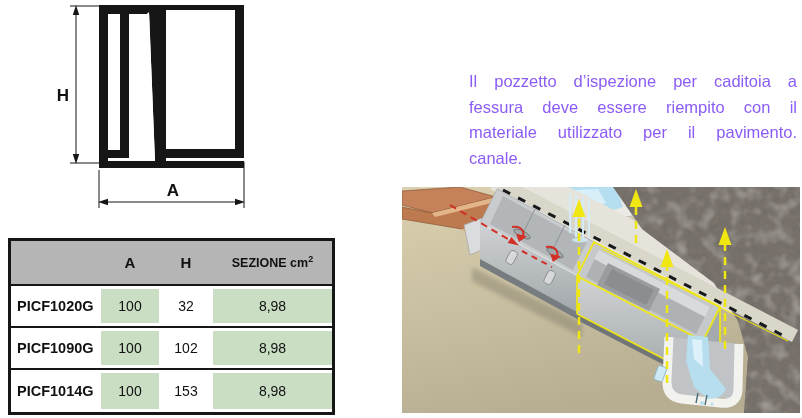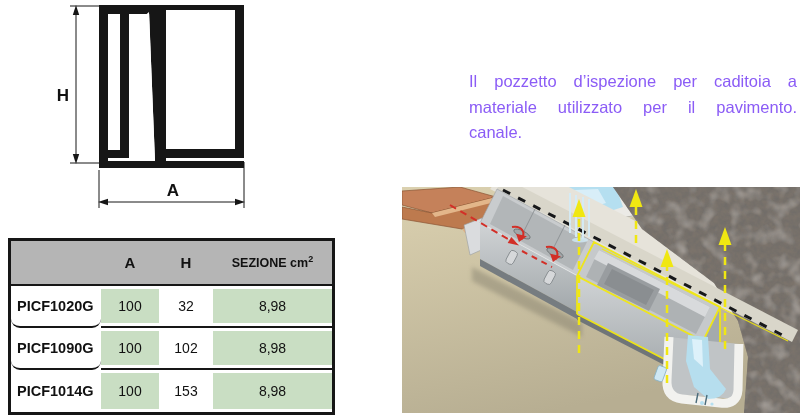--- a/index.html
+++ b/index.html
@@ -12,21 +12,21 @@
   
   #spec-table{left:8px;top:238px;width:321px;border:3px solid #161616;
               display:grid;grid-template-columns:90px 58px 54px 1fr;
               grid-template-rows:45px 42px 42px 42px;background:#fff;}
   .cell{display:flex;align-items:center;justify-content:center;
         border-bottom:2px solid #161616;font-size:14px;color:#111;}
   .cell.lastrow{border-bottom:none;}
   .hdr{background:var(--c-header-gray,#b5b5b5);font-weight:bold;font-size:15px;}
   .hdr.sez{font-size:12.5px;line-height:1.15;text-align:center;flex-direction:column;gap:36px;}
   .hdr.sez sup{font-size:9px;}
-  .code{font-weight:bold;font-size:14.5px;justify-content:flex-start;padding-left:6px;border-radius:9px;}
+  .code{font-weight:bold;font-size:14.5px;justify-content:flex-start;padding-left:6px;}
   .gcell{background:var(--c-green,#c9dec3);box-shadow:inset 0 3px 0 #fff, inset 0 -3px 0 #fff;}
   
   #description{left:469px;top:69px;width:328px;font-size:16.5px;
                line-height:25.5px;color:#8b5cf6;}
   .jline{text-align:justify;text-align-last:justify;}
   .jline.last{text-align:left;text-align-last:left;}
   
   #illu-svg{left:402px;top:187px;}
 </style>
 </head>
@@ -83,20 +83,21 @@
   <div class="cell gcell">8,98</div>
 
   <div class="cell code lastrow">PICF1014G</div>
   <div class="cell gcell lastrow">100</div>
   <div class="cell lastrow">153</div>
   <div class="cell gcell lastrow">8,98</div>
 </div>
 
 <div id="description" class="abs">
   <div class="jline">Il pozzetto d’ispezione per caditoia a</div>
+  <div class="jline">fessura deve essere riempito con il</div>
   <div class="jline">materiale utilizzato per il pavimento.</div>
   <div class="jline last">canale.</div>
 </div>
 
 <svg id="illu-svg" class="abs" width="398" height="226" viewBox="0 0 398 226">
   <defs>
     <linearGradient id="tanG" x1="0" y1="0" x2="0.35" y2="1">
       <stop offset="0" stop-color="#dbd1b0"></stop>
         <stop offset="1" stop-color="#b7ae92"></stop>
     </linearGradient>

